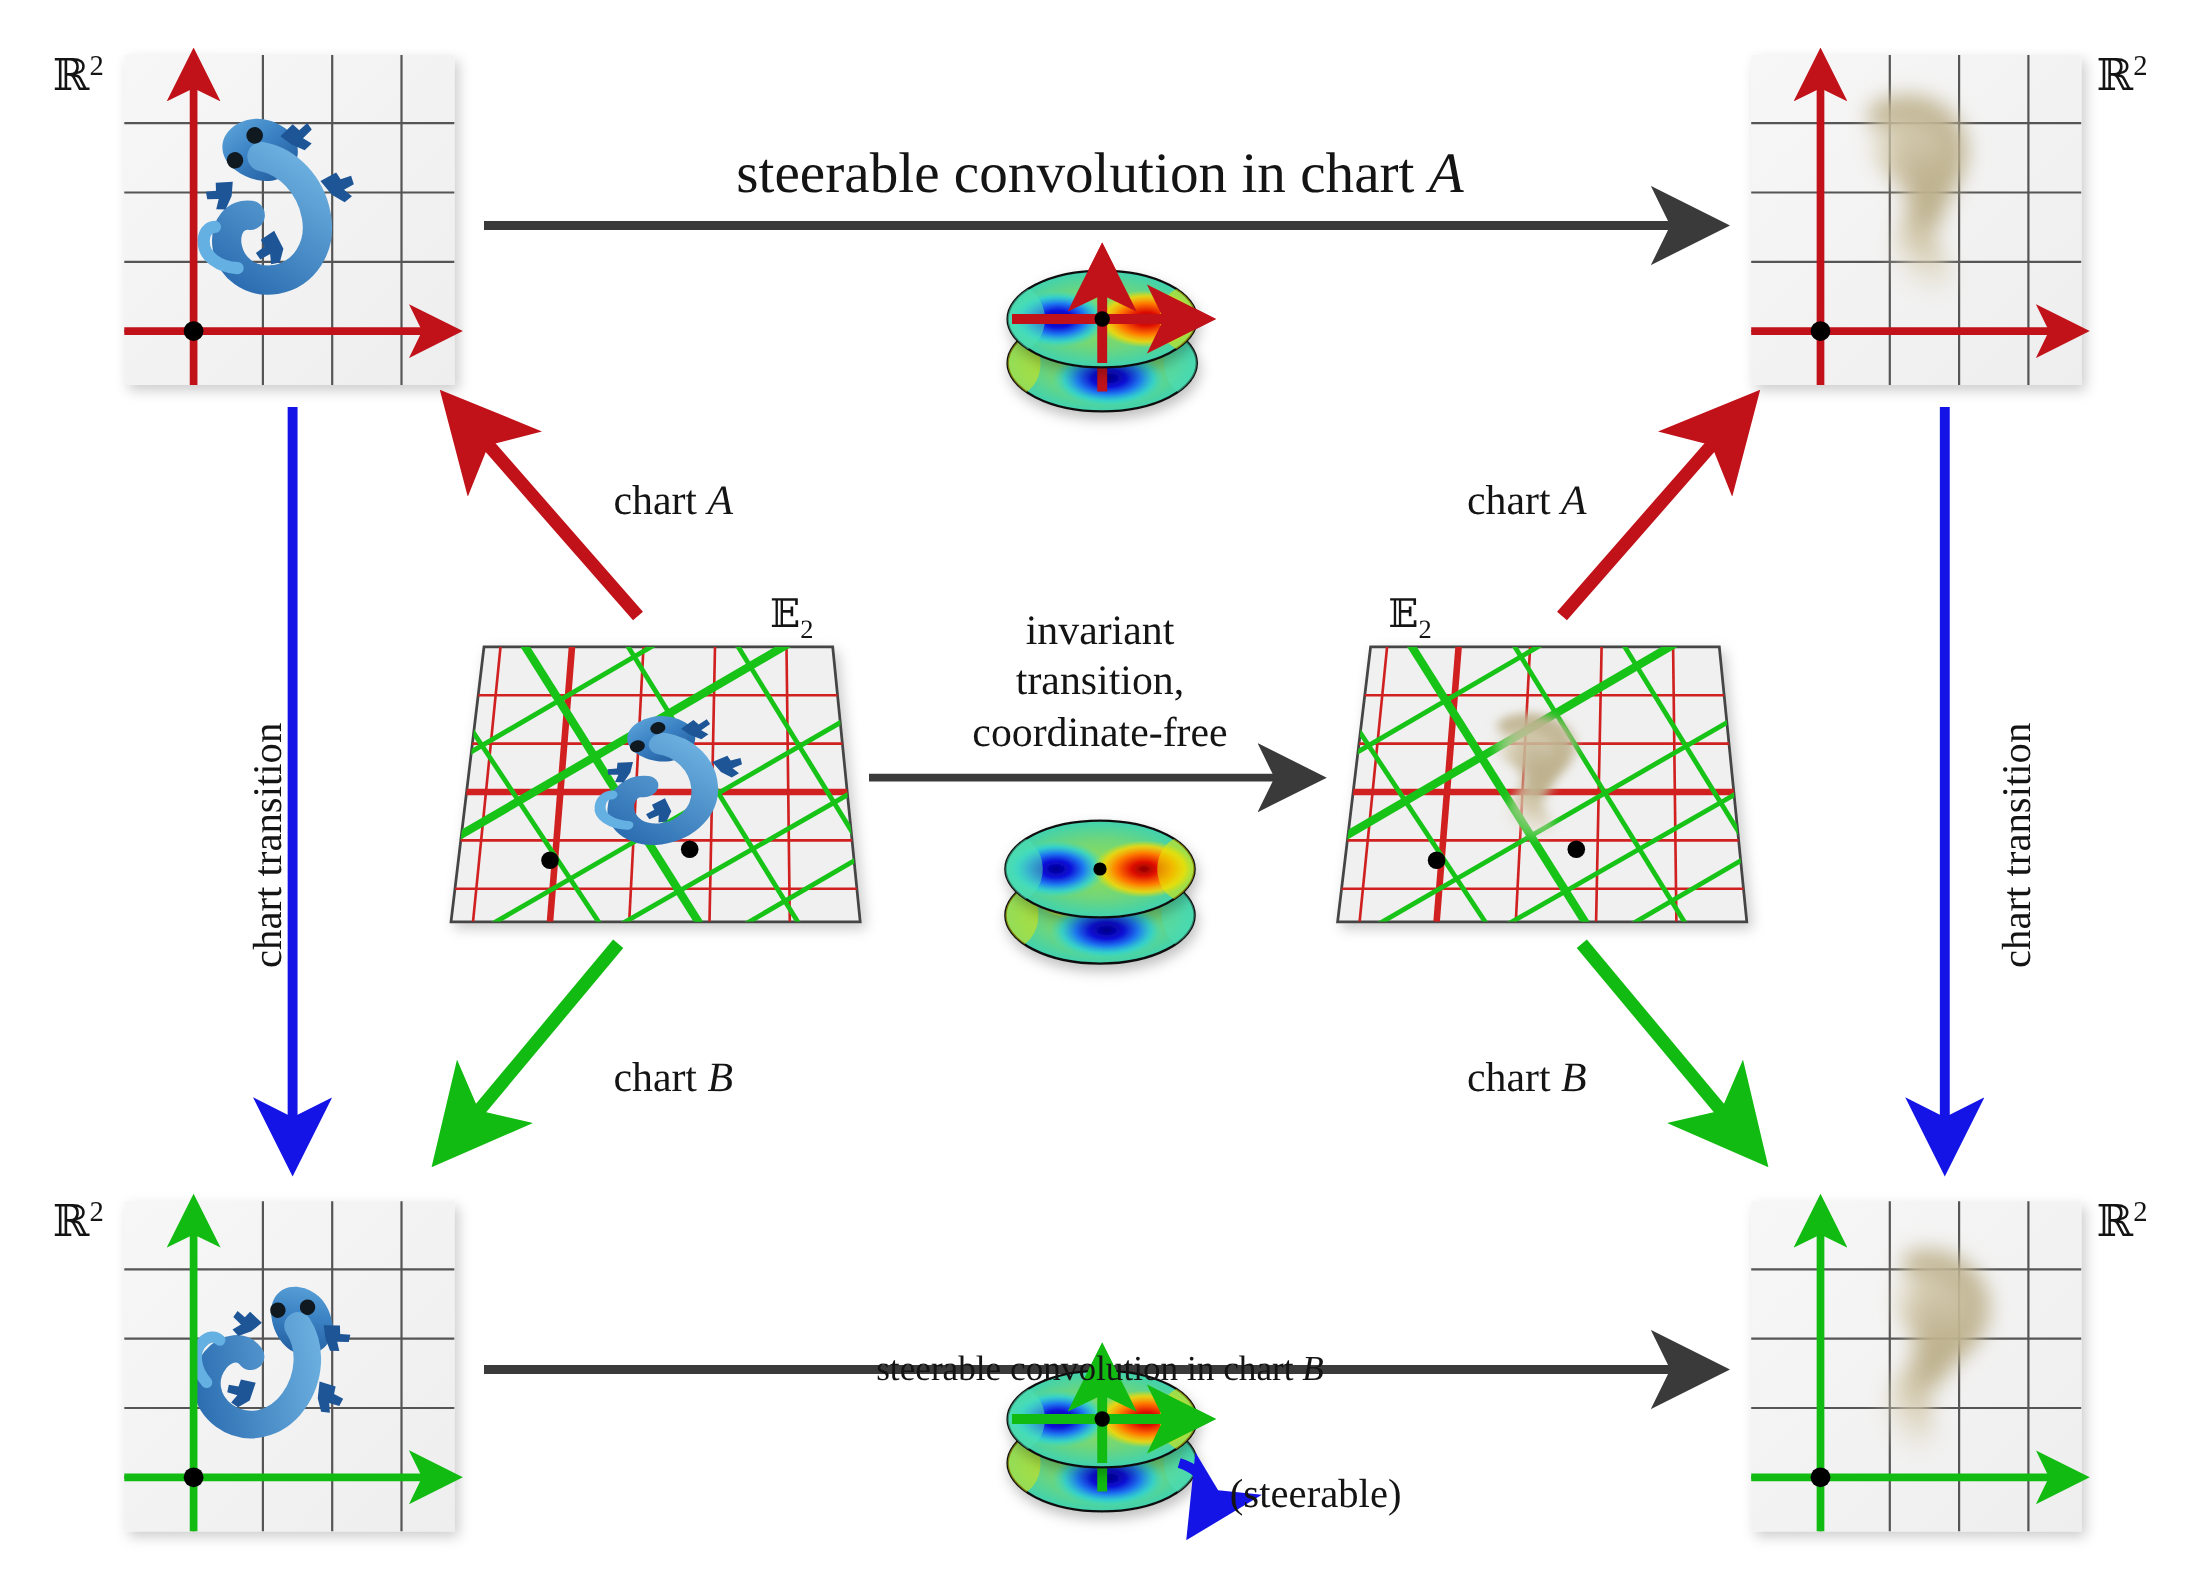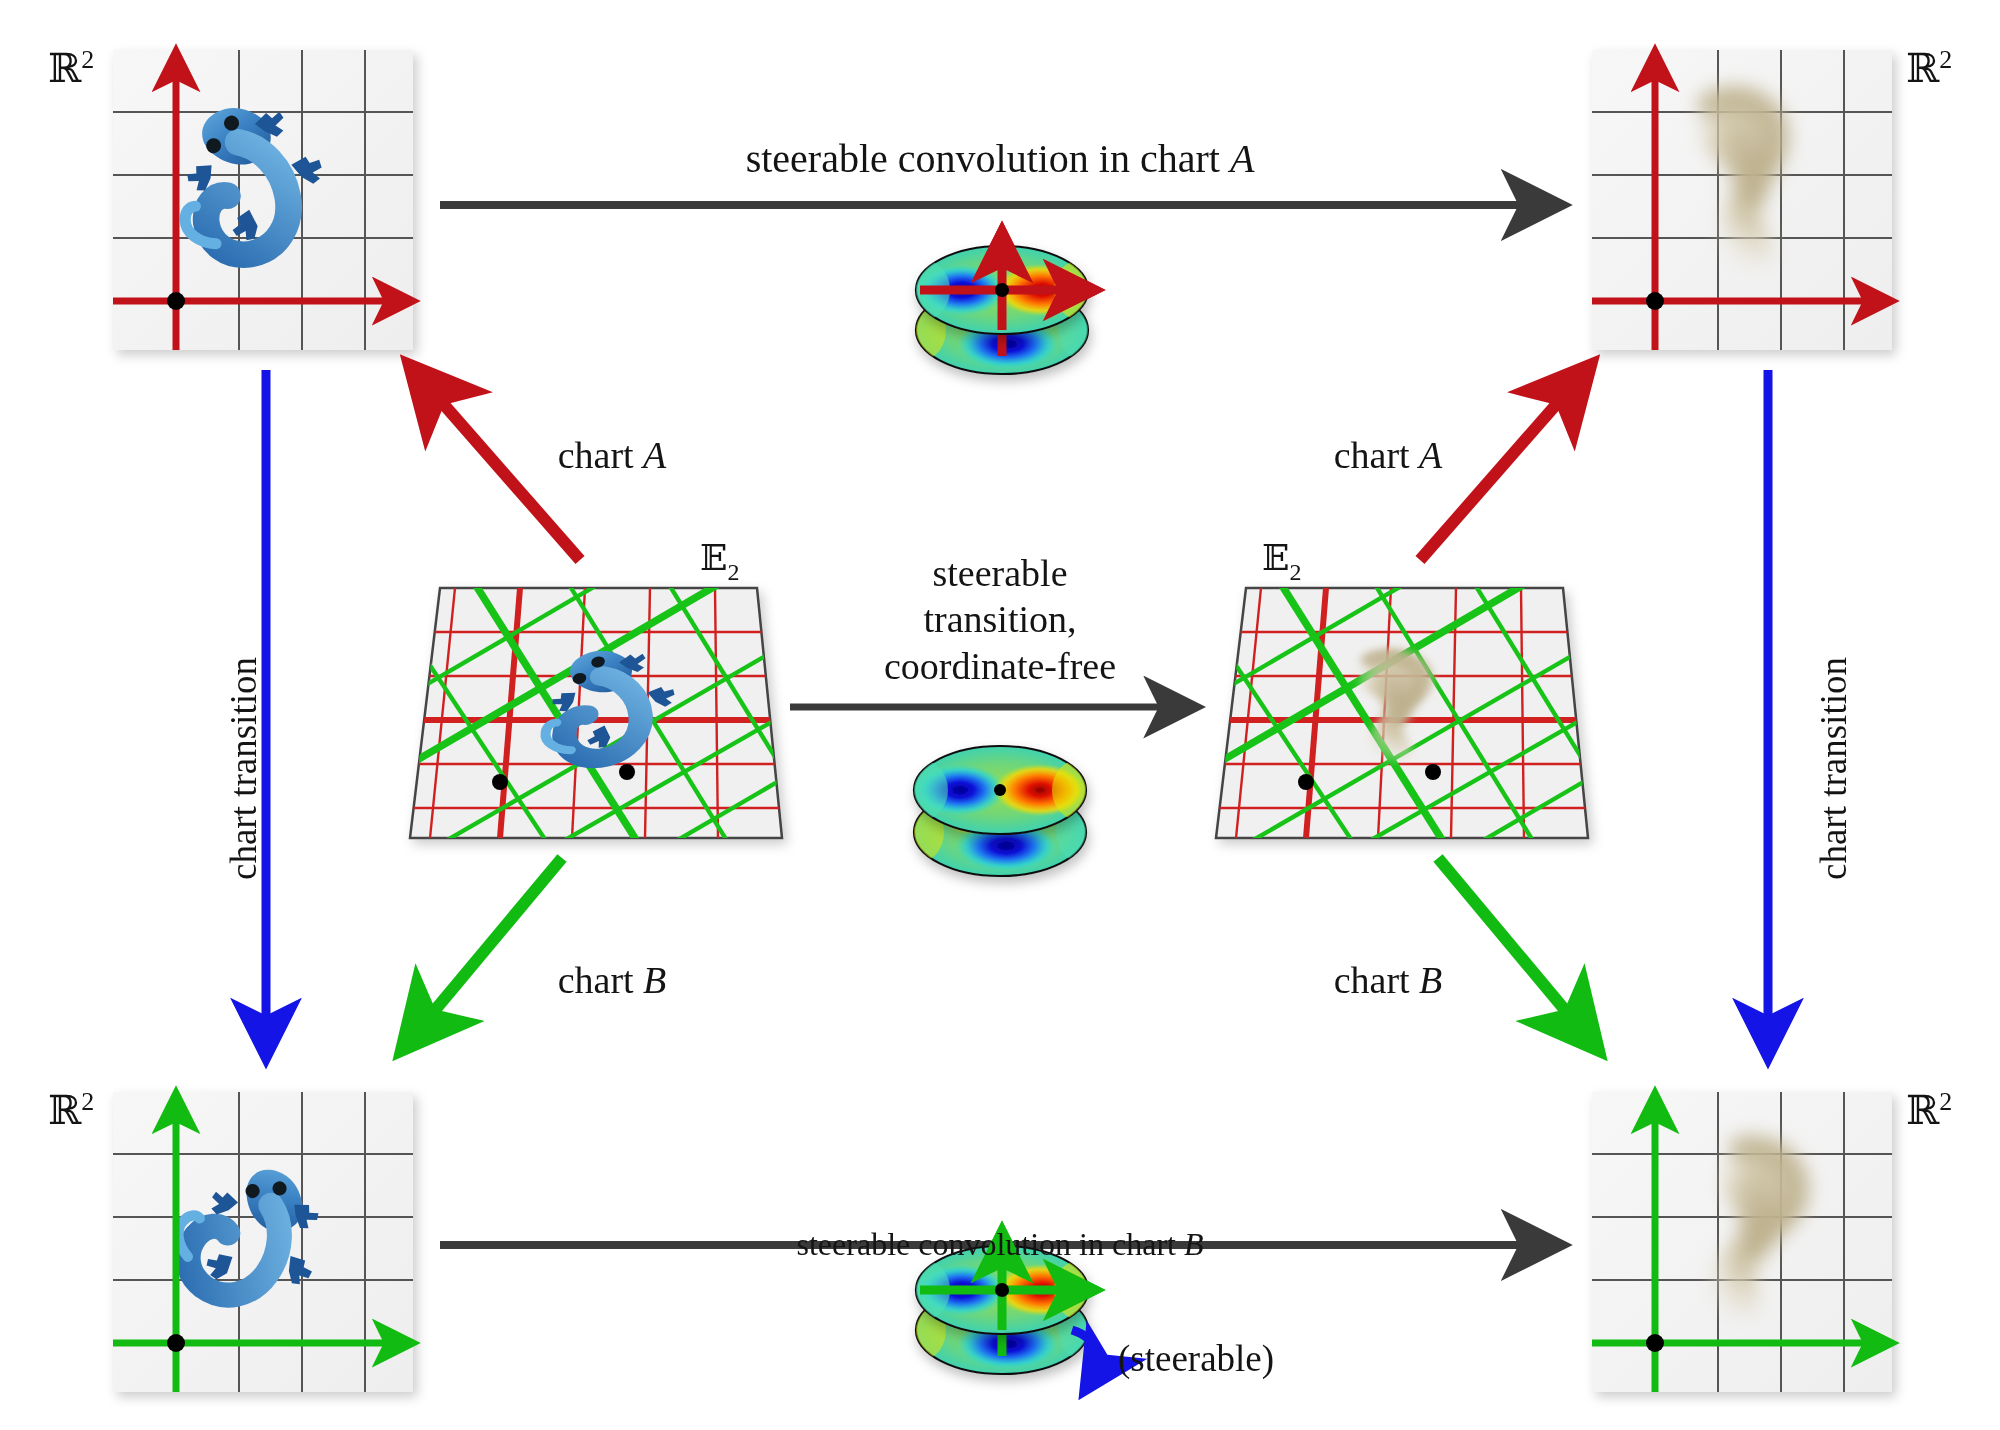--- a/index.html
+++ b/index.html
@@ -414,30 +414,30 @@
         </g>
     <line x1="-82" y1="0" x2="82" y2="0" stroke="#11bb11" stroke-width="9" marker-end="url(#mAxG)"></line>
     <line x1="0" y1="40" x2="0" y2="-48" stroke="#11bb11" stroke-width="9" marker-end="url(#mAxG)"></line>
     <circle cx="0" cy="0" r="7" fill="#000"></circle>
   </g>
 
   <path d="M1072,1330 C1098,1338 1104,1360 1090,1382" fill="none" stroke="#1414e6" stroke-width="9" marker-end="url(#mBlue)"></path>
 
 </svg>
 
-<div class="txt serif ctr" style="left:1000px;top:158px;font-size:40px;">
+<div class="txt serif ctr" style="left:1000px;top:158px;font-size:52px;">
   <span>steerable convolution in chart </span><span class="ital">A</span>
 </div>
 
 <div class="txt serif ctr" style="left:1000px;top:1244px;font-size:32px;">
   <span>steerable convolution in chart </span><span class="ital">B</span>
 </div>
 
 <div class="txt serif" style="left:855px;top:550px;font-size:38px;text-align:center;width:290px;line-height:1.22;white-space:normal;">
-  <div>steerable</div>
+  <div>invariant</div>
   <div>transition,</div>
   <div>coordinate-free</div>
 </div>
 
 <div class="txt serif ctr" style="left:612px;top:455px;font-size:38px;">
   <span>chart </span><span class="ital">A</span>
 </div>
 
 <div class="txt serif ctr" style="left:1388px;top:455px;font-size:38px;">
   <span>chart </span><span class="ital">A</span>

